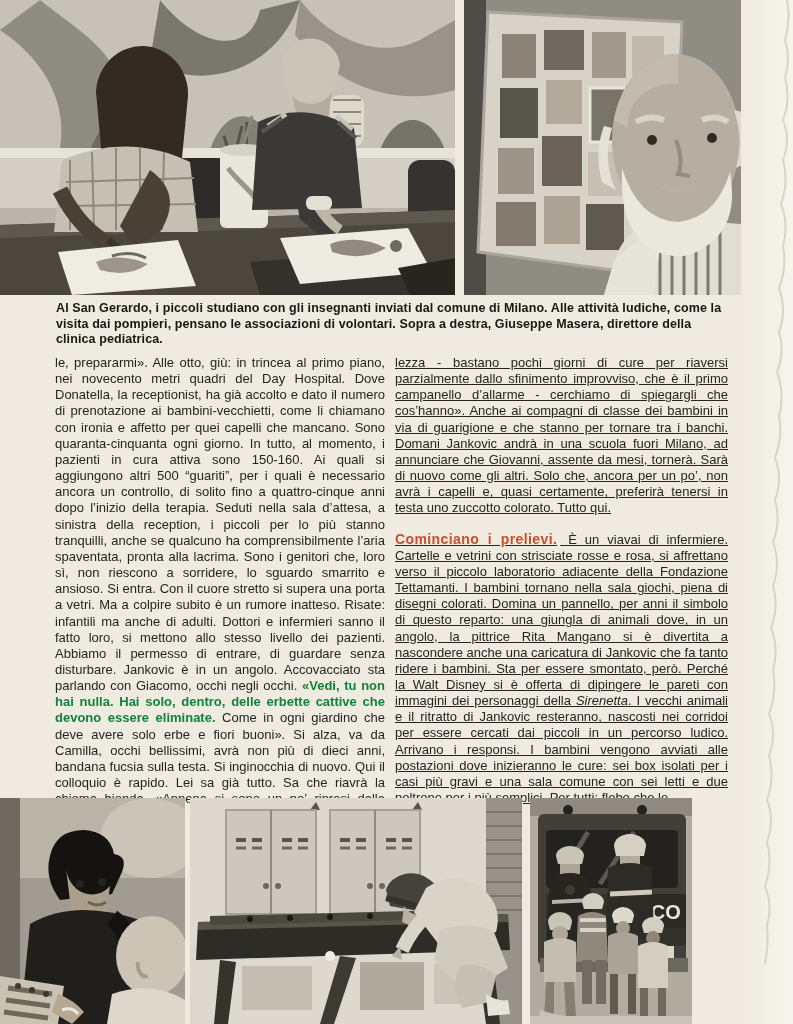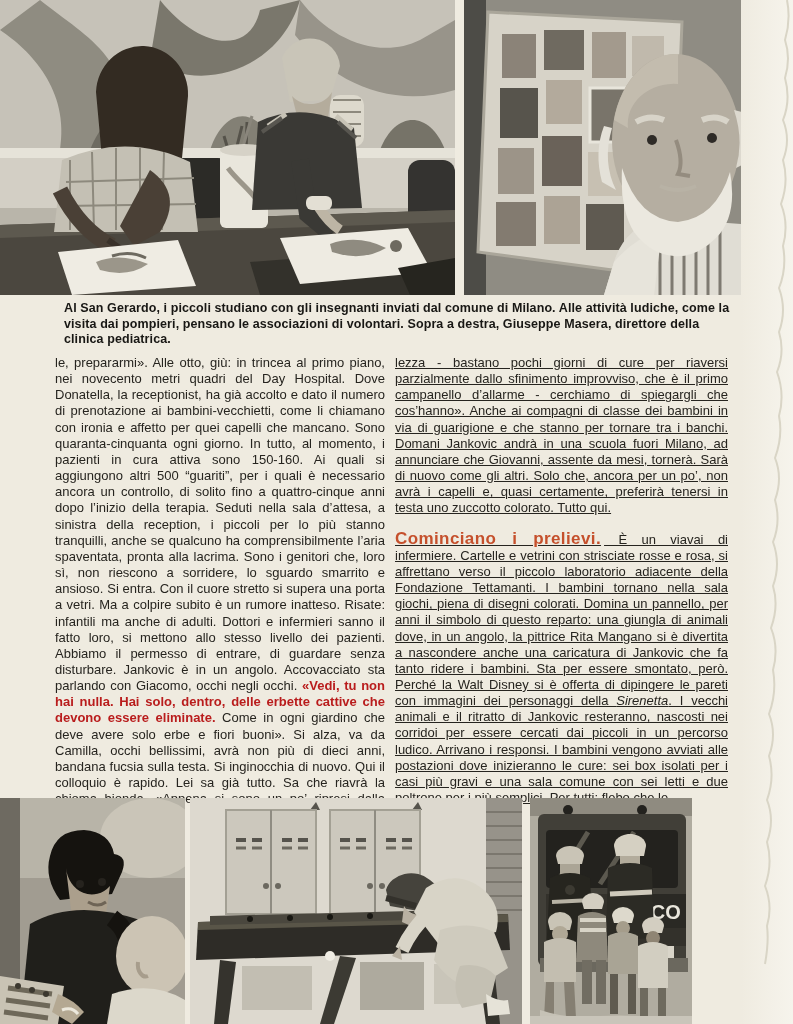--- a/index.html
+++ b/index.html
@@ -13,37 +13,37 @@
   
   .photo{position:absolute;overflow:hidden;background:#b9b5aa;}
   .photo svg{display:block;width:100%;height:100%;}
   #photo-top-left{left:0;top:0;width:455px;height:295px;}
   #photo-top-right{left:464px;top:0;width:277px;height:295px;}
   #photo-bottom-left{left:0;top:798px;width:185px;height:226px;}
   #photo-bottom-middle{left:190px;top:798px;width:332px;height:226px;}
   #photo-bottom-right{left:530px;top:798px;width:162px;height:226px;}
   
   .caption{
-    position:absolute;left:64px;top:301px;width:678px;
+    position:absolute;left:56px;top:301px;width:678px;
     font-size:12.5px;font-weight:bold;line-height:15.5px;
     color:#181714;letter-spacing:.1px;margin:0;
   }
   
   .col{
     position:absolute;top:355px;
     font-size:13px;line-height:16.15px;color:#26241f;
     text-align:justify;
   }
   .col p{margin:0;}
   #col-left{left:55px;width:330px;height:437px;}
   #col-right{left:395px;width:333px;height:437px;text-decoration:underline;}
   #col-right .para2{margin-top:14px;}
-  .bold-quote{font-weight:bold;color:#b91c1c;}
+  .bold-quote{font-weight:bold;color:#15803d;}
   .subhead{
-    font-weight:bold;color:#c5502c;font-size:17px;
+    font-weight:bold;color:#c5502c;font-size:14px;
     letter-spacing:.4px;padding-right:3px;
   }
   .italic{font-style:italic;}
   
   .torn-edge{
     position:absolute;right:0;top:0;width:52px;height:1024px;
     background:linear-gradient(to right,#efebe0 0%,#f3f0e7 55%,#f6f4ec 100%);
   }
   .torn-edge svg{position:absolute;right:0;top:0;}
 </style>

